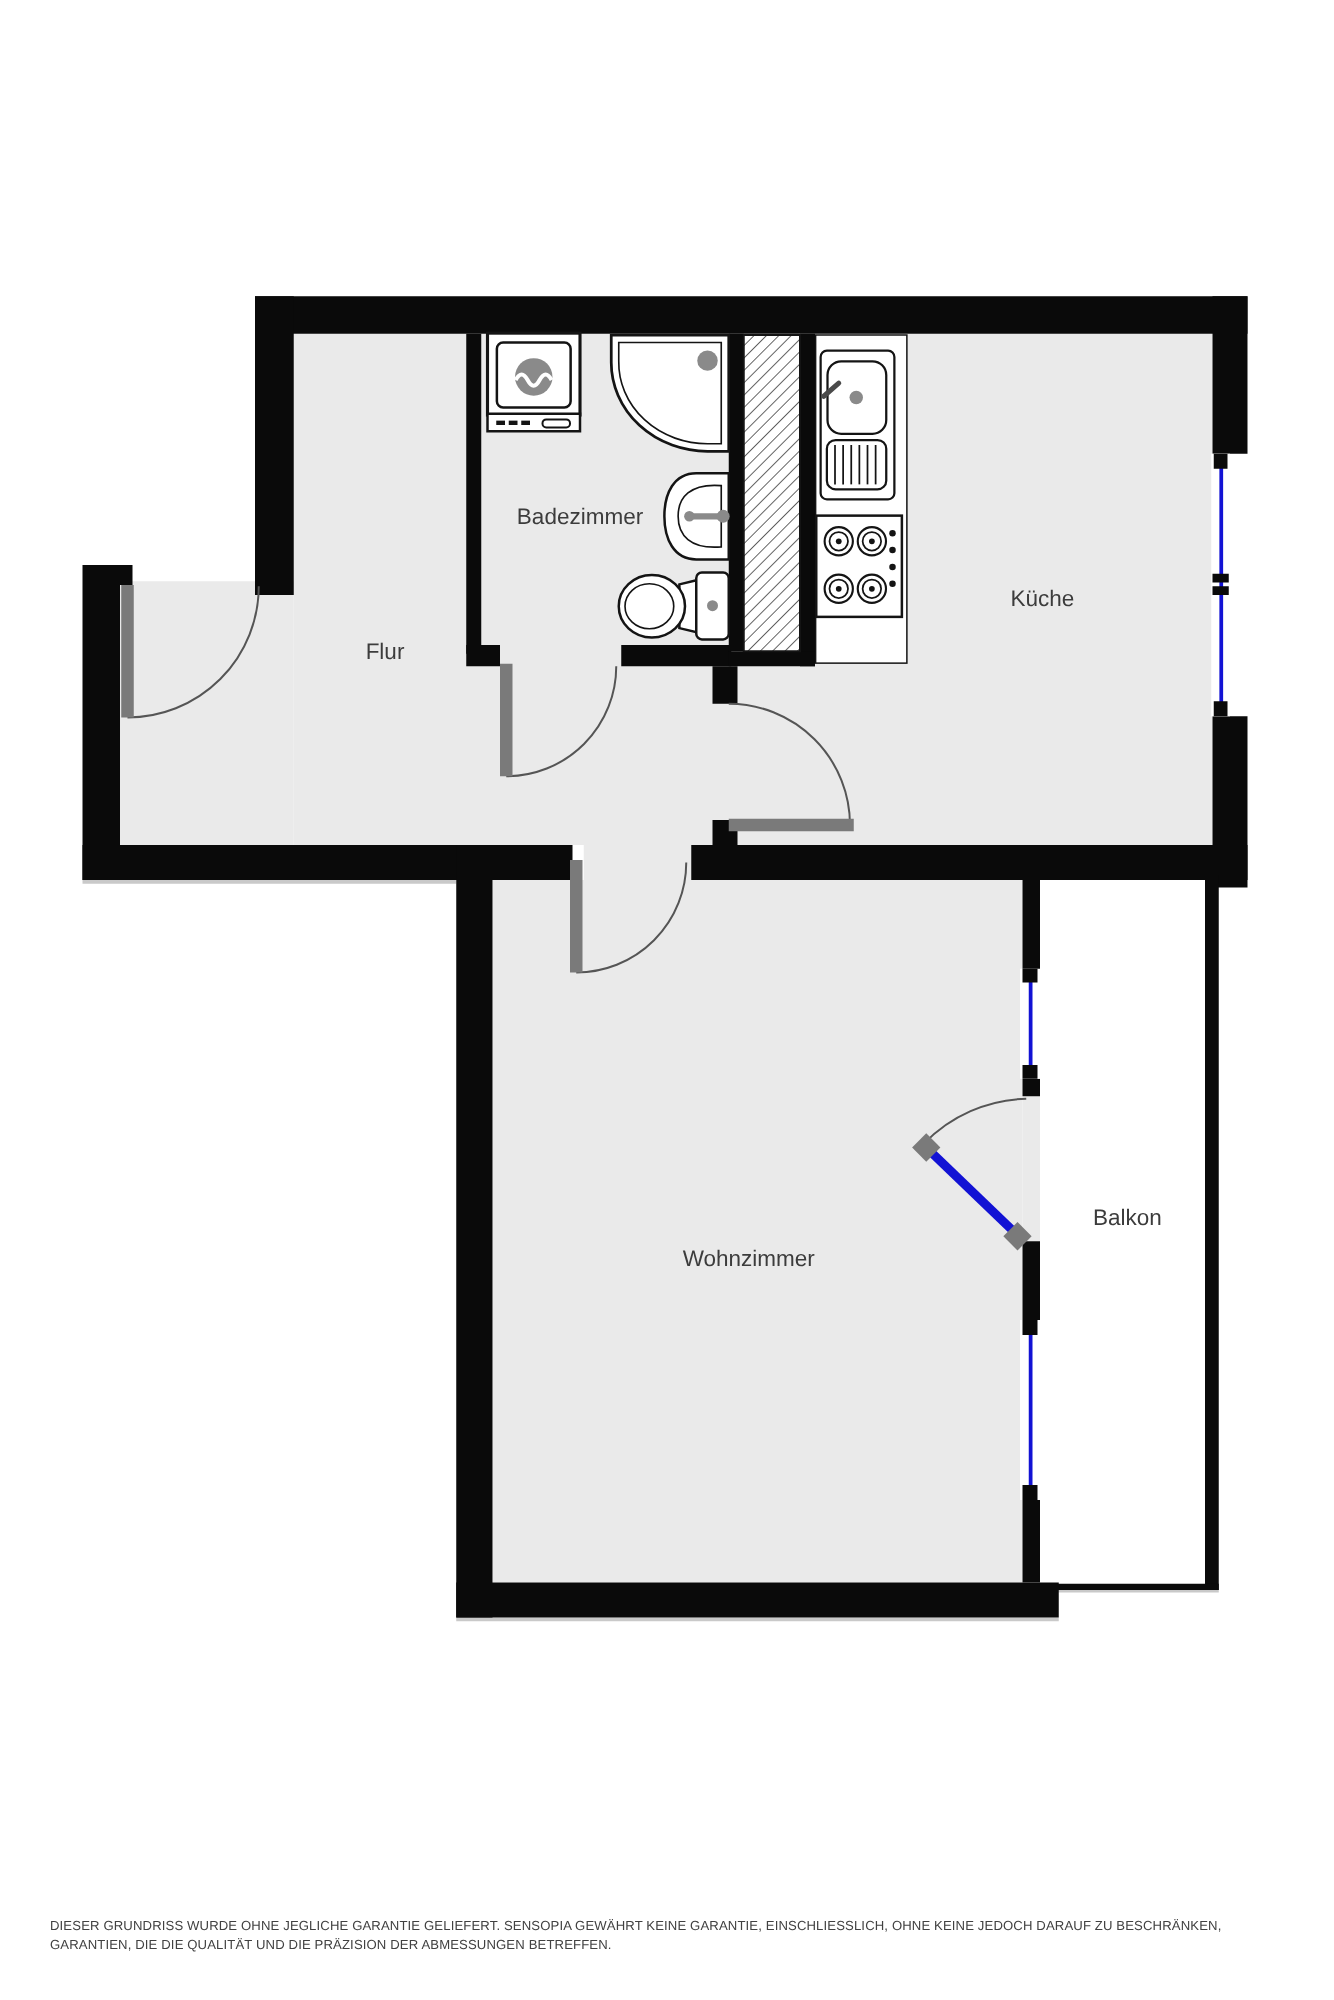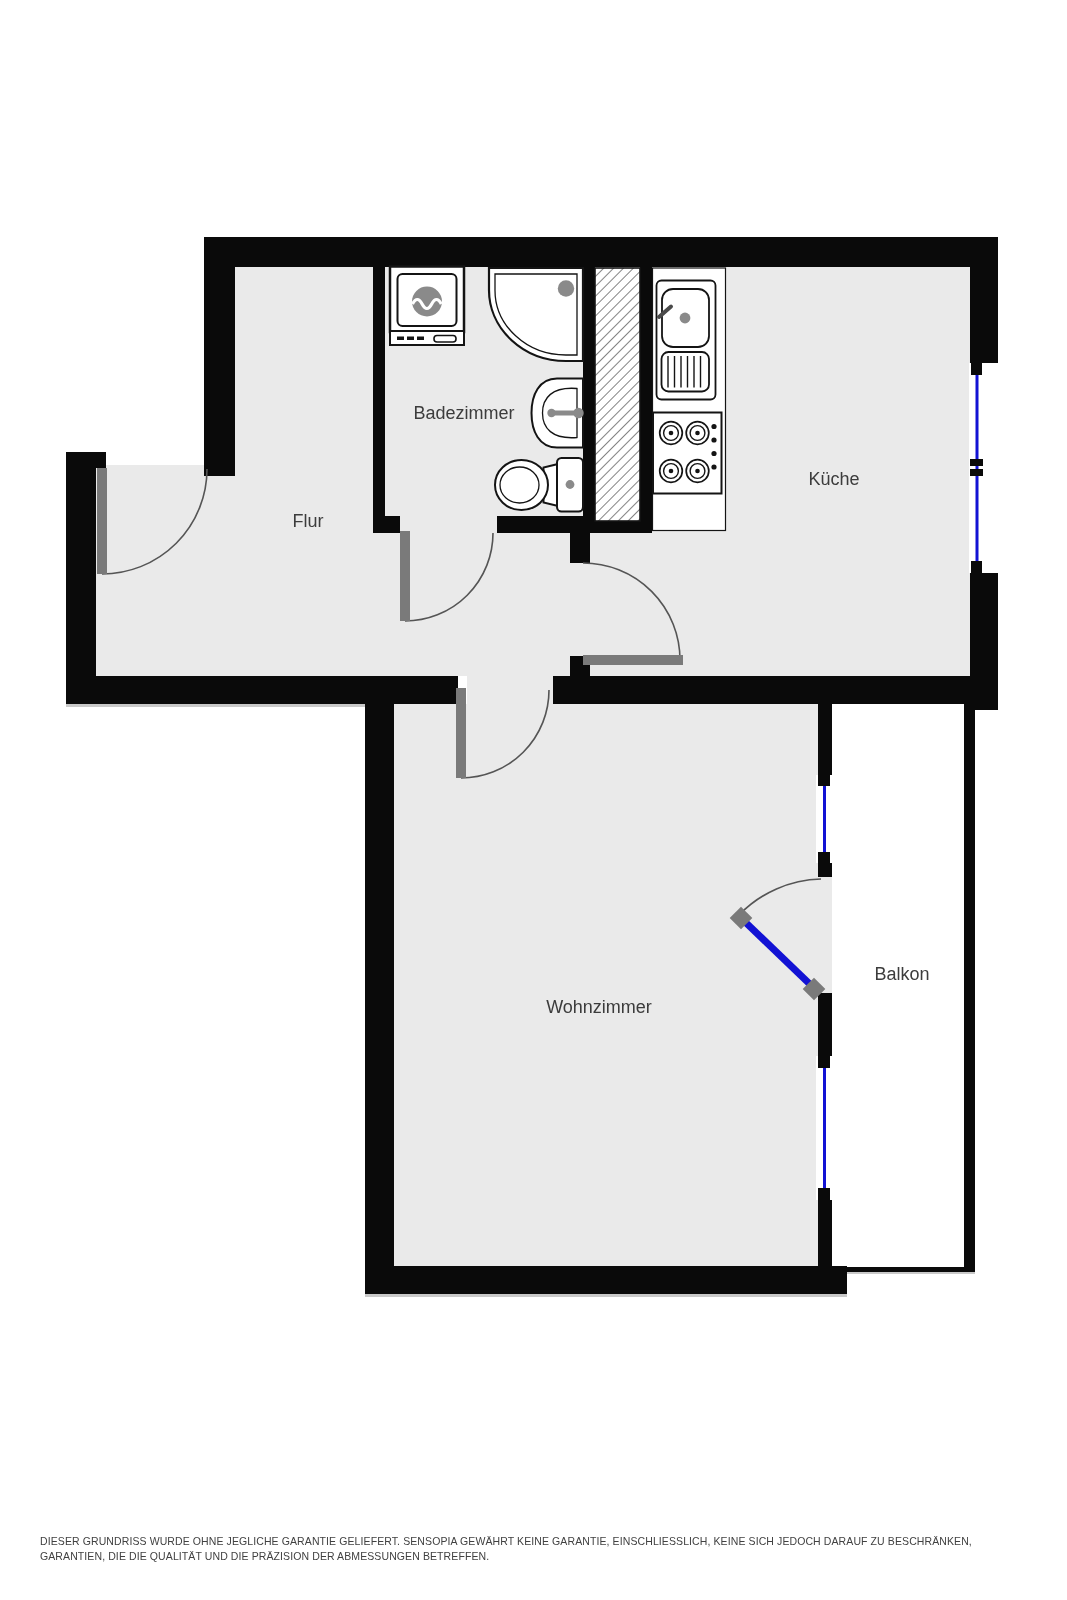--- a/index.html
+++ b/index.html
@@ -211,14 +211,14 @@
 
   <g>
     <text class="label" x="464" y="419">Badezimmer</text>
     <text class="label" x="308" y="527">Flur</text>
     <text class="label" x="834" y="485">Küche</text>
     <text class="label" x="599" y="1013">Wohnzimmer</text>
     <text class="label" x="902" y="980">Balkon</text>
   </g>
 </svg>
 
-<div class="disclaimer">DIESER GRUNDRISS WURDE OHNE JEGLICHE GARANTIE GELIEFERT. SENSOPIA GEWÄHRT KEINE GARANTIE, EINSCHLIESSLICH, KEINE SICH JEDOCH DARAUF ZU BESCHRÄNKEN, GARANTIEN, DIE DIE QUALITÄT UND DIE PRÄZISION DER ABMESSUNGEN BETREFFEN.</div>
+<div class="disclaimer">DIESER GRUNDRISS WURDE OHNE JEGLICHE GARANTIE GELIEFERT. SENSOPIA GEWÄHRT KEINE GARANTIE, EINSCHLIESSLICH, OHNE KEINE JEDOCH DARAUF ZU BESCHRÄNKEN, GARANTIEN, DIE DIE QUALITÄT UND DIE PRÄZISION DER ABMESSUNGEN BETREFFEN.</div>
 </div>
 
 </body></html>

